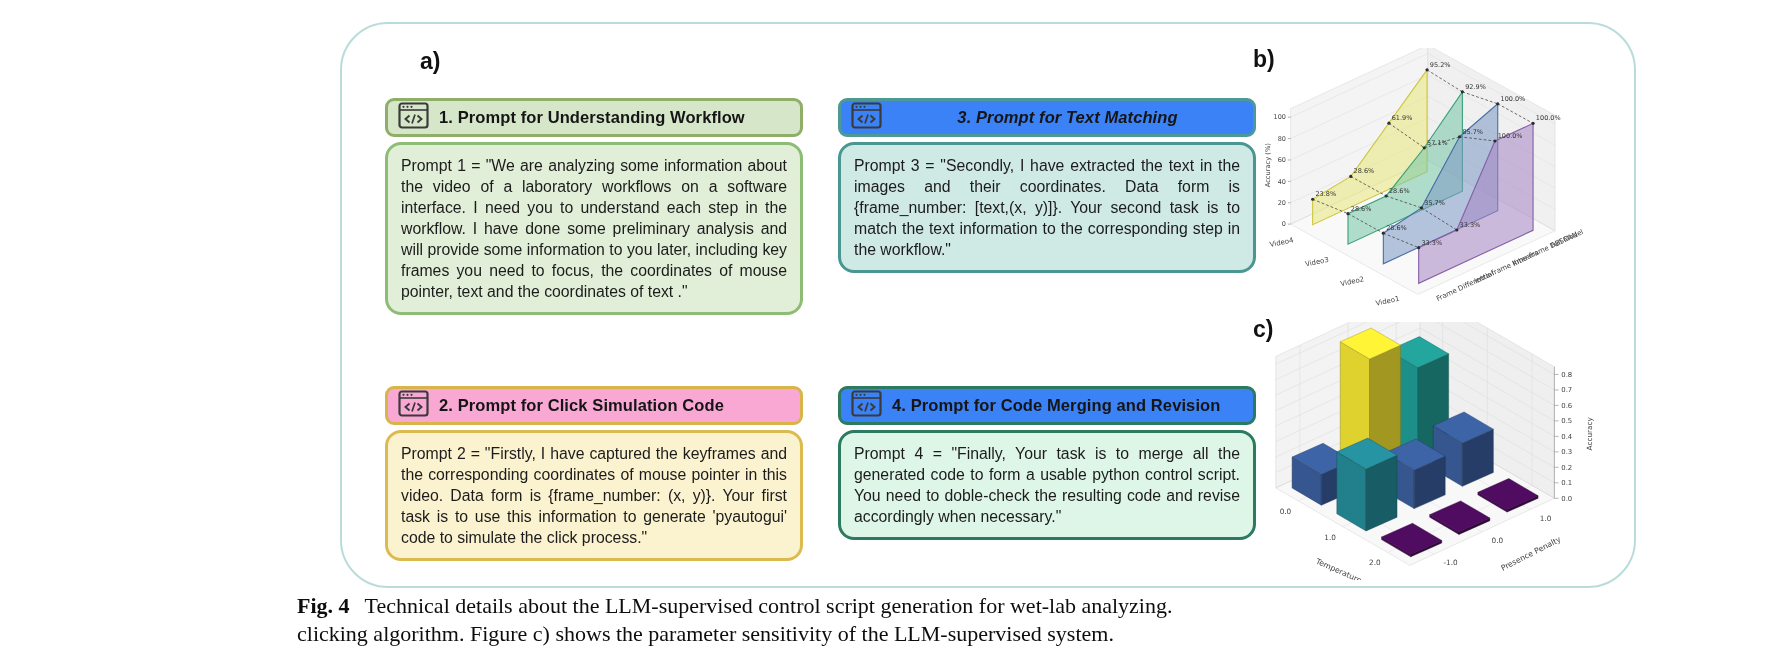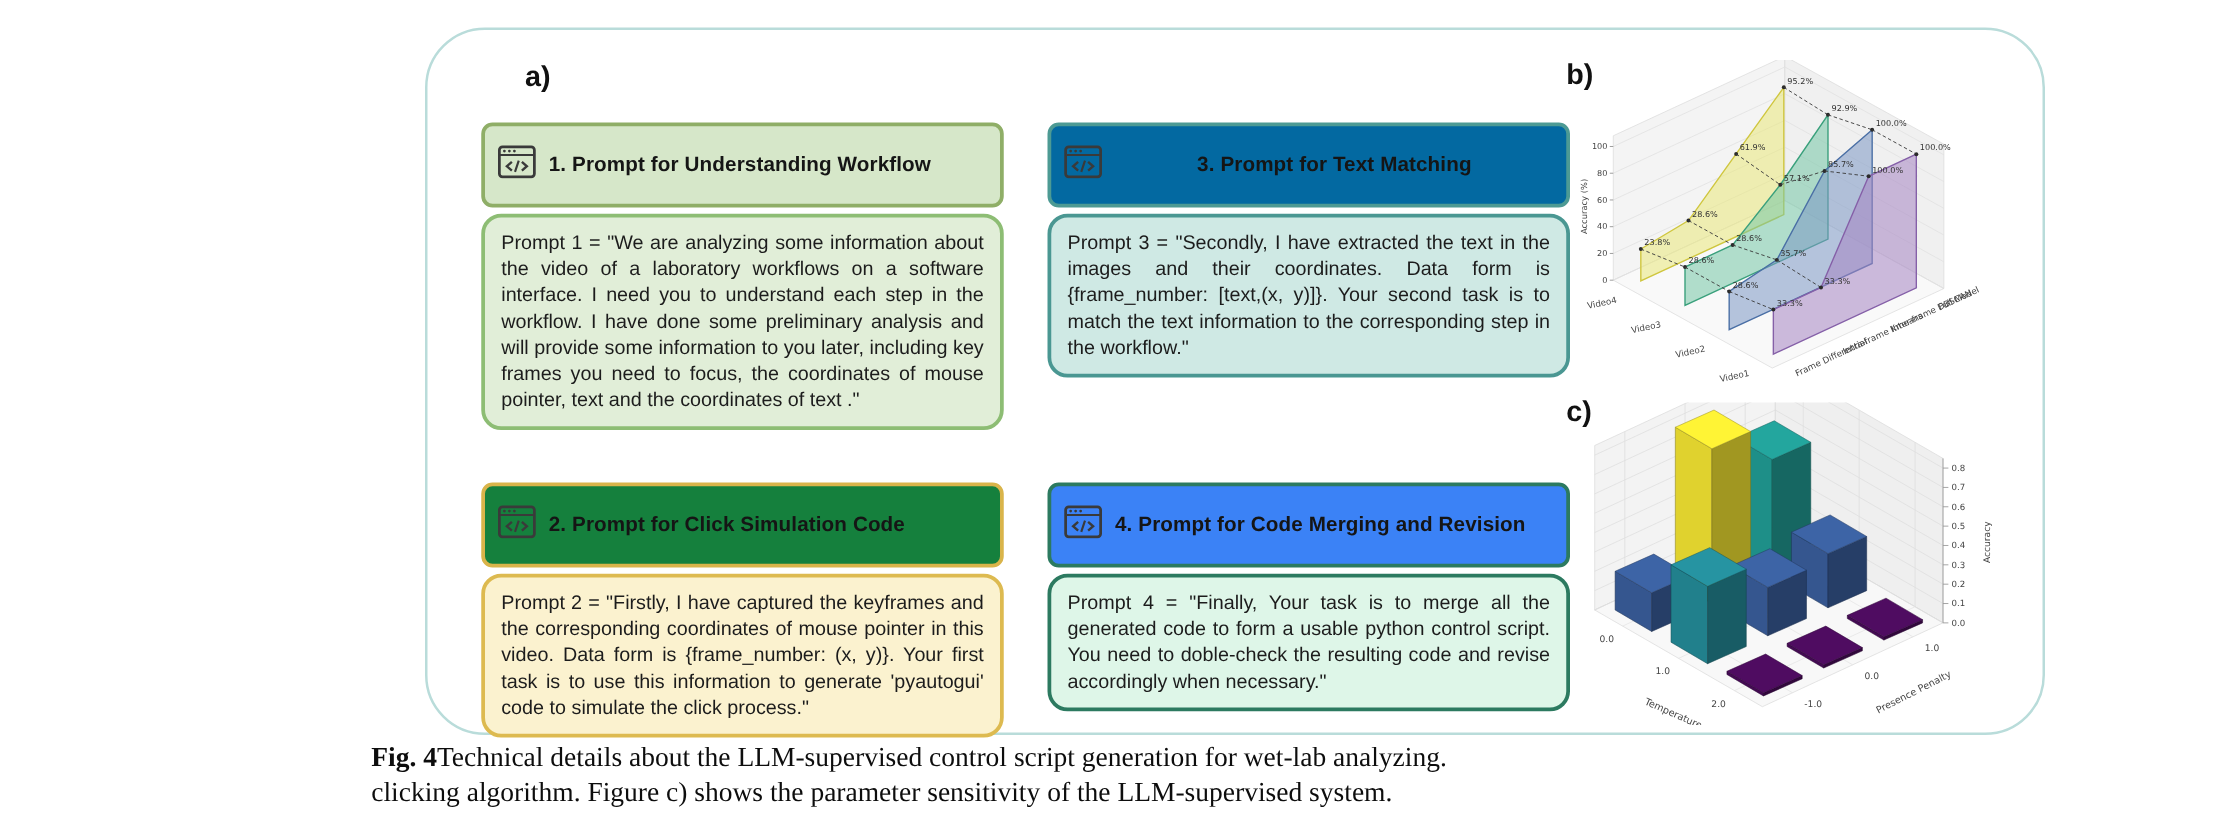--- a/index.html
+++ b/index.html
@@ -4,28 +4,28 @@
 <style>
   html,body{margin:0;padding:0;background:#ffffff;}
   .stage{position:relative;width:1786px;height:671px;background:#ffffff;overflow:hidden;
          font-family:"Liberation Sans",sans-serif;}
   .panel-frame{position:absolute;left:340px;top:22px;width:1292px;height:562px;
                border:2px solid #b9dcda;border-radius:48px;background:#ffffff;}
   .panel-label{position:absolute;font-weight:bold;font-size:23px;color:#111;
                font-family:"Liberation Sans",sans-serif;}
   .prompt-card{position:absolute;width:418px;}
   .pc-header{display:flex;align-items:center;gap:10px;border:3px solid;border-radius:9px;
-             padding:15px 10px;min-height:30px;box-sizing:border-box;}
+             padding:1px 10px;min-height:30px;box-sizing:border-box;}
   .pc-title{font-weight:bold;font-size:16.5px;color:#151515;letter-spacing:.1px;}
   .pc-title.center{flex:1;text-align:center;}
   .pc-body{margin-top:5px;border:3px solid;border-radius:16px;padding:10px 13px;
            font-size:15.8px;line-height:1.33;color:#1c1c1c;text-align:justify;}
   .caption{position:absolute;left:297px;top:592px;width:1345px;
            font-family:"Liberation Serif",serif;font-size:22px;line-height:1.26;color:#0d0d0d;}
-  .caption strong{}
+  .caption strong{margin-right:15px;}
   svg text{font-family:"DejaVu Sans",sans-serif;}
 </style>
 </head>
 <body>
 
 <div class="stage">
   <div class="panel-frame"></div>
 
   <div class="panel-label" style="left:420px;top:48px;">a)</div>
   <div class="panel-label" style="left:1253px;top:46px;">b)</div>
@@ -44,40 +44,40 @@
           <path d="M19.5 13.5 L23.5 17 L19.5 20.5" fill="none" stroke="#3a3a3a" stroke-width="1.9"></path>
           <line x1="17" y1="12.5" x2="14" y2="21.5" stroke="#3a3a3a" stroke-width="1.7"></line>
         </svg>
       </span>
       <span class="pc-title">1. Prompt for Understanding Workflow</span>
     </div>
     <div class="pc-body pb" style="background: rgb(225, 238, 216); border-color: rgb(141, 189, 116);">Prompt 1 = "We are analyzing some information about the video of a laboratory workflows on a software interface. I need you to understand each step in the workflow. I have done some preliminary analysis and will provide some information to you later, including key frames you need to focus, the coordinates of mouse pointer, text and the coordinates of text ."</div>
   </div>
 
   <div class="prompt-card" style="left:838px;top:98px;">
-    <div class="pc-header ph" style="background: #0369a1; border-color: rgb(77, 154, 148);">
+    <div class="pc-header ph" style="background: #3b82f6; border-color: rgb(77, 154, 148); font-style: italic;">
       <span>
         <svg width="31" height="27" viewBox="0 0 31 27">
           <rect x="1.5" y="1.5" width="28" height="24" rx="2.5" fill="none" stroke="#3a3a3a" stroke-width="2.2"></rect>
           <line x1="1.5" y1="8" x2="29.5" y2="8" stroke="#3a3a3a" stroke-width="1.6"></line>
           <circle cx="5.5" cy="4.8" r="1.1" fill="#3a3a3a"></circle>
             <circle cx="9.5" cy="4.8" r="1.1" fill="#3a3a3a"></circle>
             <circle cx="13.5" cy="4.8" r="1.1" fill="#3a3a3a"></circle>
           <path d="M11.5 13.5 L7.5 17 L11.5 20.5" fill="none" stroke="#3a3a3a" stroke-width="1.9"></path>
           <path d="M19.5 13.5 L23.5 17 L19.5 20.5" fill="none" stroke="#3a3a3a" stroke-width="1.9"></path>
           <line x1="17" y1="12.5" x2="14" y2="21.5" stroke="#3a3a3a" stroke-width="1.7"></line>
         </svg>
       </span>
       <span class="pc-title center">3. Prompt for Text Matching</span>
     </div>
     <div class="pc-body pb" style="background: rgb(207, 233, 228); border-color: rgb(74, 151, 146);">Prompt 3 = "Secondly, I have extracted the text in the images and their coordinates. Data form is {frame_number: [text,(x, y)]}. Your second task is to match the text information to the corresponding step in the workflow."</div>
   </div>
 
   <div class="prompt-card" style="left:385px;top:386px;">
-    <div class="pc-header ph" style="background: #15803d; border-color: rgb(217, 180, 74);">
+    <div class="pc-header ph" style="background: #f9a8d4; border-color: rgb(217, 180, 74);">
       <span>
         <svg width="31" height="27" viewBox="0 0 31 27">
           <rect x="1.5" y="1.5" width="28" height="24" rx="2.5" fill="none" stroke="#3a3a3a" stroke-width="2.2"></rect>
           <line x1="1.5" y1="8" x2="29.5" y2="8" stroke="#3a3a3a" stroke-width="1.6"></line>
           <circle cx="5.5" cy="4.8" r="1.1" fill="#3a3a3a"></circle>
             <circle cx="9.5" cy="4.8" r="1.1" fill="#3a3a3a"></circle>
             <circle cx="13.5" cy="4.8" r="1.1" fill="#3a3a3a"></circle>
           <path d="M11.5 13.5 L7.5 17 L11.5 20.5" fill="none" stroke="#3a3a3a" stroke-width="1.9"></path>
           <path d="M19.5 13.5 L23.5 17 L19.5 20.5" fill="none" stroke="#3a3a3a" stroke-width="1.9"></path>
           <line x1="17" y1="12.5" x2="14" y2="21.5" stroke="#3a3a3a" stroke-width="1.7"></line>

